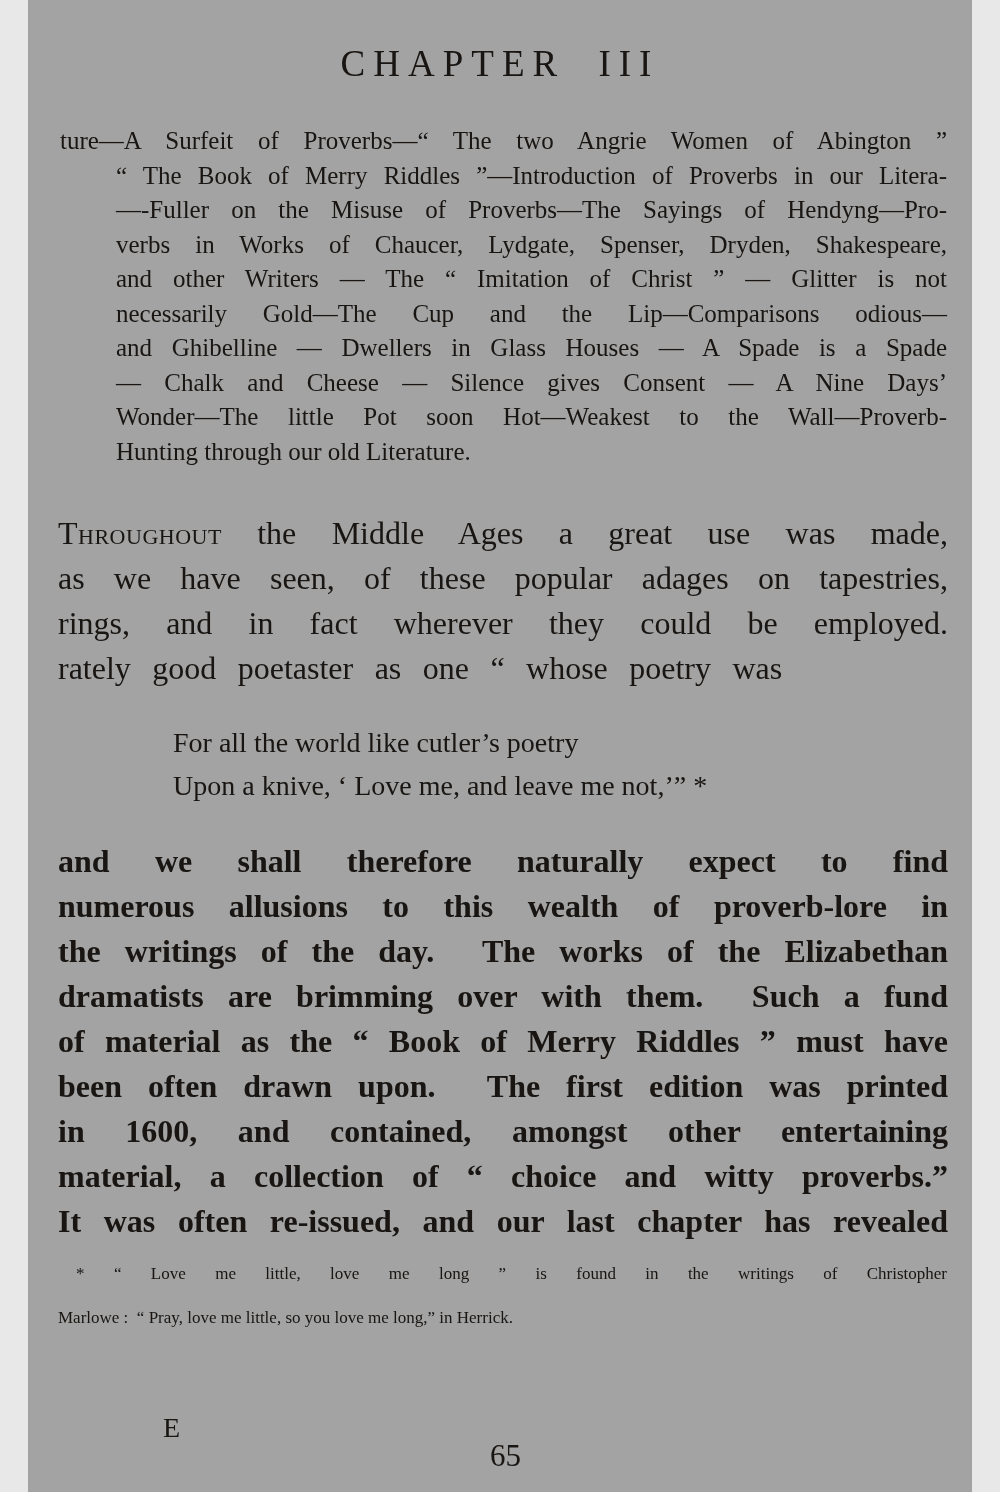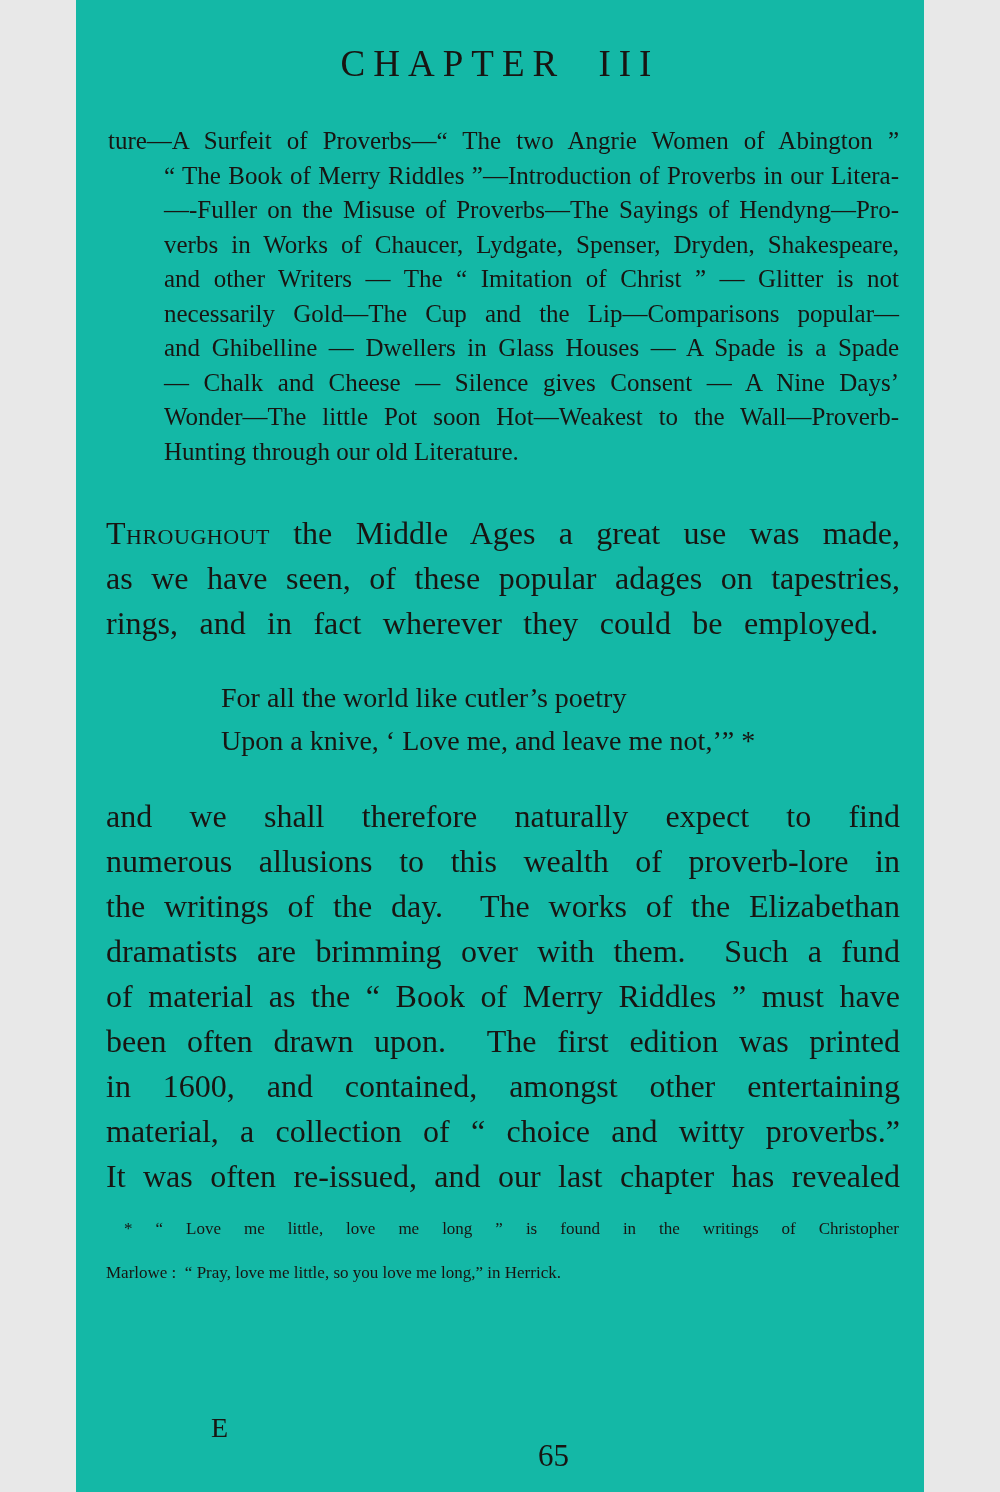--- a/index.html
+++ b/index.html
@@ -3,24 +3,24 @@
 <meta charset="utf-8">
 <title>Book Page</title>
 <style>
   html, body {
     margin: 0;
     padding: 0;
     background: #e8e8e8;
   }
   .page {
     position: relative;
-    width: 848px;
+    width: 944px;
     height: 1492px;
     margin: 0 auto;
-    background: #14b8a6;
+    background: #a3a3a3;
     color: #181512;
     font-family: "Liberation Serif", "DejaVu Serif", serif;
     overflow: hidden;
   }
   
   .chapter-title {
     margin: 0;
     padding-top: 42px;
     text-align: center;
     font-size: 37px;
@@ -63,21 +63,21 @@
   
   .verse {
     margin: 30px 25px 12px 145px;
     font-size: 28px;
     line-height: 43px;
   }
   .verse .line {
     text-align: left;
     text-align-last: left;
   }
-  .para2 { margin-top: 32px; }
+  .para2 { margin-top: 32px; font-weight: bold; }
   
   .para2 .line:last-child { text-align-last: justify; }
   
   .footnote {
     margin: 8px 25px 0 30px;
     font-size: 17px;
     line-height: 44px;
   }
   .footnote .line:first-child { text-indent: 18px; }
   .footnote .line:last-child  { text-align-last: left; }
@@ -109,32 +109,33 @@
 <div class="page">
 
   <h1 class="chapter-title">CHAPTER III</h1>
 
   <section class="summary">
       <div class="line">ture—A Surfeit of Proverbs—“ The two Angrie Women of Abington ”</div>
       <div class="line">“ The Book of Merry Riddles ”—Introduction of Proverbs in our Litera-</div>
       <div class="line">—-Fuller on the Misuse of Proverbs—The Sayings of Hendyng—Pro-</div>
       <div class="line">verbs in Works of Chaucer, Lydgate, Spenser, Dryden, Shakespeare,</div>
       <div class="line">and other Writers — The “ Imitation of Christ ” — Glitter is not</div>
-      <div class="line">necessarily Gold—The Cup and the Lip—Comparisons popular—</div>
+      <div class="line">necessarily Gold—The Cup and the Lip—Comparisons odious—</div>
       <div class="line">and Ghibelline — Dwellers in Glass Houses — A Spade is a Spade</div>
       <div class="line">— Chalk and Cheese — Silence gives Consent — A Nine Days’</div>
       <div class="line">Wonder—The little Pot soon Hot—Weakest to the Wall—Proverb-</div>
       <div class="line">Hunting through our old Literature.</div>
     </section>
 
   <section class="body-para para1">
     <div class="line lead-line"><span class="smallcaps">Throughout</span><span> the Middle Ages a great use was made,</span></div>
     <div class="lines">
         <div class="line">as we have seen, of these popular adages on tapestries,</div>
         <div class="line">rings, and in fact wherever they could be employed.</div>
+        <div class="line">rately good poetaster as one “ whose poetry was</div>
       </div>
   </section>
 
   <section class="verse">
       <div class="line">For all the world like cutler’s poetry</div>
       <div class="line">Upon a knive, ‘ Love me, and leave me not,’” *</div>
     </section>
 
   <section class="body-para para2">
       <div class="line">and we shall therefore naturally expect to find</div>

